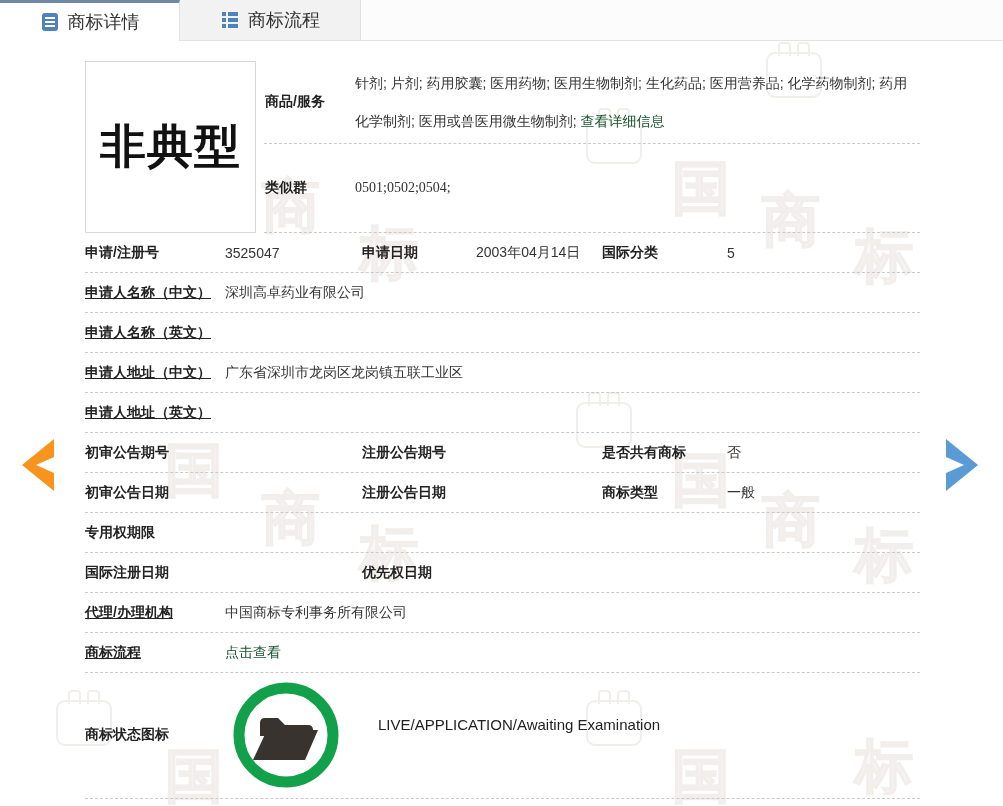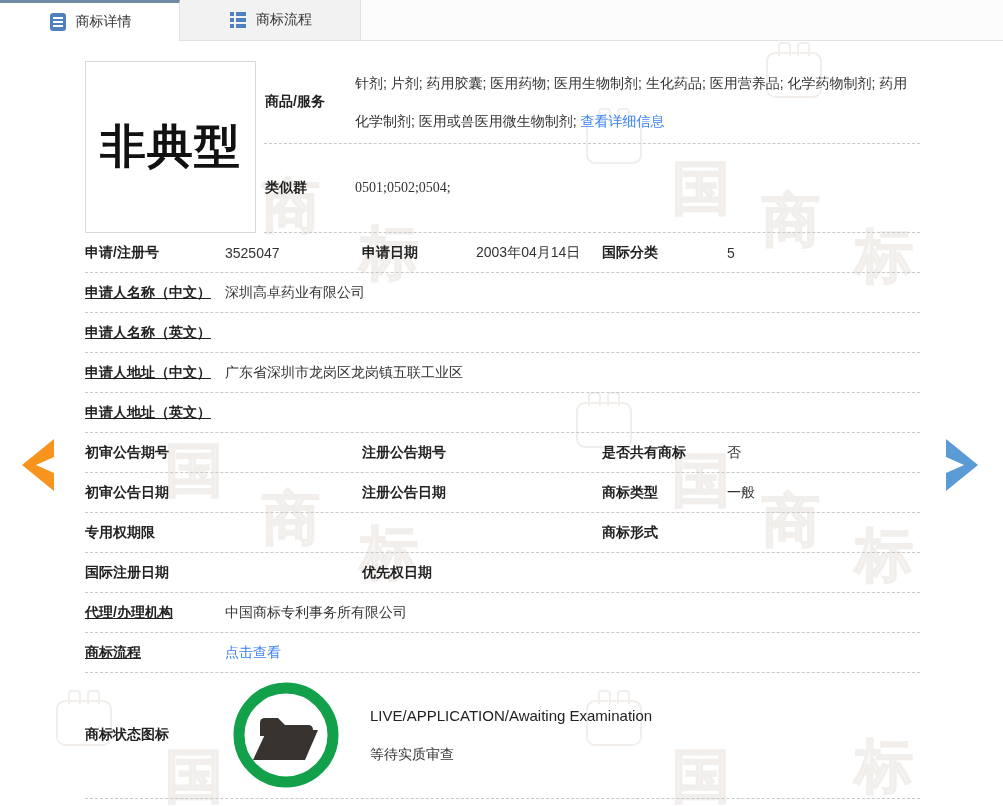--- a/index.html
+++ b/index.html
@@ -5,21 +5,21 @@
   * { box-sizing: border-box; }
   html,body { margin:0; padding:0; }
   body {
     width:1003px; height:806px; position:relative; overflow:hidden;
     background:#ffffff; color:#333;
     font-family:"Liberation Sans","DejaVu Sans",sans-serif;
   }
   
   .tabbar { display:flex; height:41px; position:relative; z-index:2; }
   .tab { display:flex; align-items:center; justify-content:center; gap:8px;
-         font-size:14px; color:#333; }
+         font-size:18px; color:#333; }
   .tab-active { width:180px; background:#fff; border-top:3px solid #7089a4;
                 border-right:1px solid #e2e2e2; }
   .tab-inactive { width:181px; background:#f2f2f2; border-right:1px solid #e0e0e0;
                   border-bottom:1px solid #e3e3e3; }
   .tabrest { flex:1; background:#fcfcfc; border-bottom:1px solid #e3e3e3; }
   .tabicon { width:20px; height:20px; display:inline-block; }
 
   
   .wm-layer { position:absolute; inset:0; z-index:0; pointer-events:none; }
   .wm { position:absolute; font-size:58px; font-weight:bold;
@@ -40,36 +40,36 @@
   .tmimg span { font-size:46px; font-weight:bold; color:#111; letter-spacing:1px; }
   .topright { flex:1; margin-left:8px; display:flex; flex-direction:column; }
   .trow { display:flex; align-items:center; border-bottom:1px dashed #c9c9c9; padding-left:1px; }
   .trow-goods { height:83px; }
   .trow-similar { flex:1;font-family:Liberation Serif, serif; }
   .trow .lbl { width:90px; }
 
   .lbl { font-weight:bold; font-size:14px; color:#222; flex-shrink:0; }
   .val { font-size:14px; color:#333; }
   .goodsval { line-height:38px; }
-  .link { color:#3b82f6; cursor:pointer; }
+  .link { color:#14532d; cursor:pointer; }
 
   .frow { display:flex; align-items:center; height:40px;
           border-bottom:1px dashed #c9c9c9; }
   .cell { display:flex; align-items:center; height:100%; }
   .c1 { width:277px; } .c1 .lbl { width:140px; }
   .c2 { width:240px; } .c2 .lbl { width:114px; }
   .c3 { flex:1; }     .c3 .lbl { width:125px; }
   .cfull { flex:1; }  .cfull .lbl { width:140px;text-decoration:underline; }
 
   
   .srow { display:flex; align-items:center; border-bottom:1px dashed #c9c9c9;
           padding:6px 0 7px; }
   .srow .lbl { width:145px; }
   .status-icon { width:112px; height:112px; flex-shrink:0; }
-  .status-text { margin-left:28px; }
+  .status-text { margin-left:36px;text-align:right; }
   .status-line1 { font-size:15px; color:#222; margin-bottom:22px; }
   .status-line2 { font-size:14px; color:#333; }
 
   
   .nav { position:absolute; top:438px; z-index:3; cursor:pointer; }
   .nav-prev { left:18px; } .nav-next { right:21px; }
 </style>
 </head>
 <body>
 
@@ -226,24 +226,20 @@
       <span class="val">一般</span>
     </div>
   </div>
 
   <div class="frow">
     <div class="cell c1">
       <span class="lbl">专用权期限</span>
       <span class="val"></span>
     </div>
     <div class="cell c2"></div>
-    <div class="cell c3">
-      <span class="lbl">商标形式</span>
-      <span class="val"></span>
-    </div>
   </div>
 
   <div class="frow">
     <div class="cell c1">
       <span class="lbl">国际注册日期</span>
       <span class="val"></span>
     </div>
     <div class="cell c3">
       <span class="lbl">优先权日期</span>
       <span class="val"></span>
@@ -268,17 +264,16 @@
     <span class="lbl">商标状态图标</span>
     <span class="status-icon">
       <svg width="112" height="112" viewBox="0 0 112 112">
         <circle cx="56" cy="56" r="47" fill="#ffffff" stroke="#12a04a" stroke-width="11"></circle>
         <path d="M30 44 q0-5 5-5 h13 l7 7 h23 q5 0 5 5 v6 h-53 z" fill="#38332f"></path>
         <path d="M23 81 L37 51 H88 L75 81 Z" fill="#38332f"></path>
       </svg>
     </span>
     <div class="status-text">
       <div class="status-line1">LIVE/APPLICATION/Awaiting Examination</div>
-      <div class="status-line2">等待实质审查</div>
     </div>
   </div>
 
 </div>
 
 </body></html>

